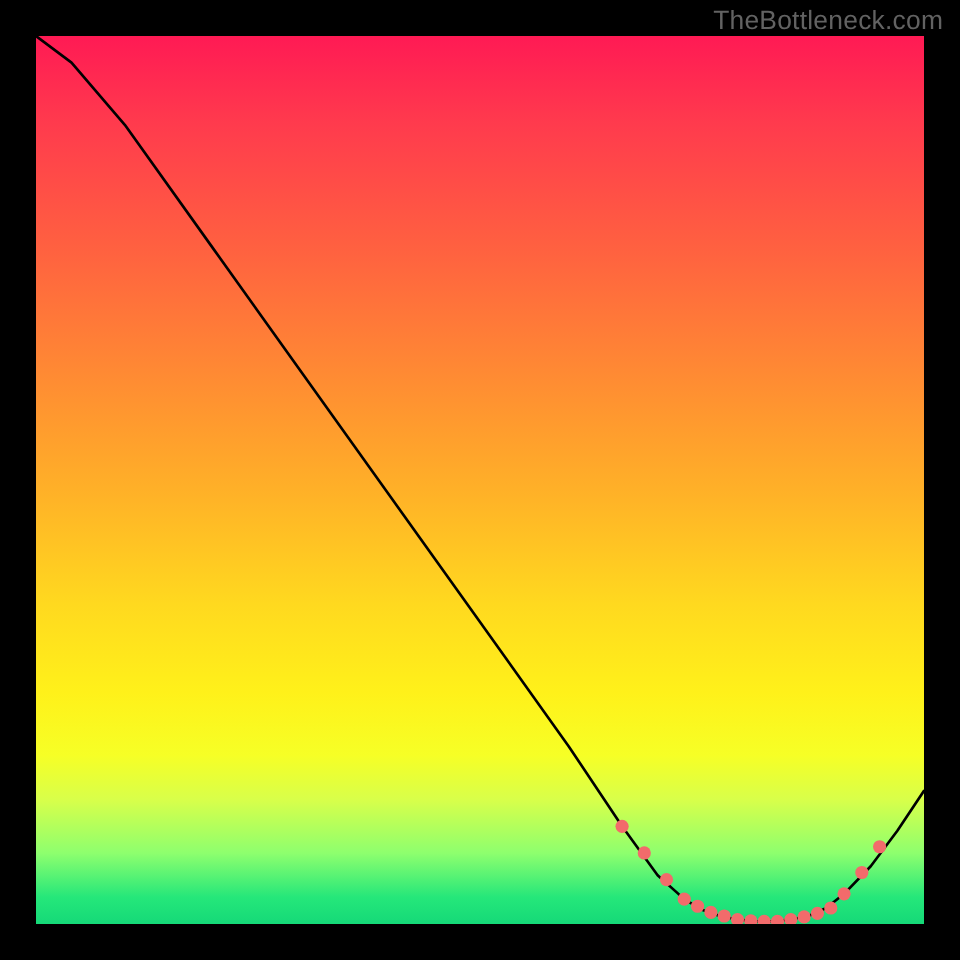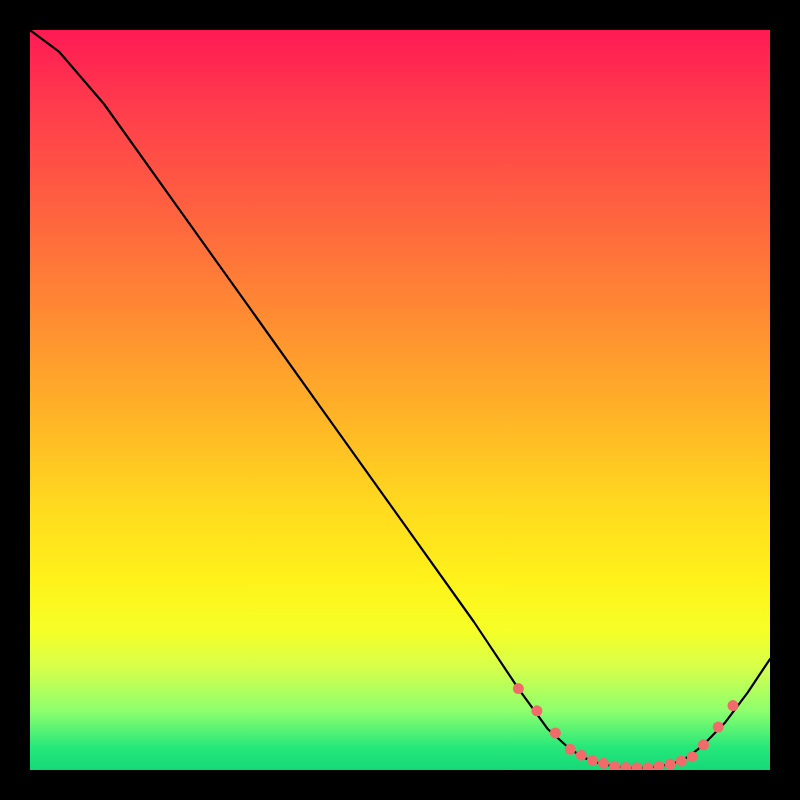--- a/index.html
+++ b/index.html
@@ -67,20 +67,21 @@
   .marker {
     fill: #f26b6b;
     stroke: none;
   }
 </style>
 </head>
 <body>
 
 <div class="frame">
 
+  <div class="watermark">TheBottleneck.com</div>
 
   <div class="plot-area">
     <svg class="curve" viewBox="0 0 740 740" preserveAspectRatio="none">
       <path id="curve-path" class="curve-line" d="M0.00 0.00 L29.60 22.20 L74.00 74.00 L148.00 177.60 L222.00 281.20 L296.00 384.80 L370.00 488.40 L444.00 592.00 L488.40 658.60 L518.00 699.30 L540.20 719.28 L555.00 728.16 L569.80 733.34 L584.60 736.30 L599.40 737.78 L614.20 737.78 L629.00 736.30 L643.80 733.34 L658.60 726.68 L673.40 714.84 L695.60 691.90 L717.80 662.30 L740.00 629.00"></path>
       <g id="markers-group">
           <circle cx="488.40" cy="658.60" r="5.5" class="marker"></circle>
           <circle cx="506.90" cy="680.80" r="5.5" class="marker"></circle>
           <circle cx="525.40" cy="703.00" r="5.5" class="marker"></circle>
           <circle cx="540.20" cy="719.28" r="5.5" class="marker"></circle>
           <circle cx="551.30" cy="725.20" r="5.5" class="marker"></circle>

